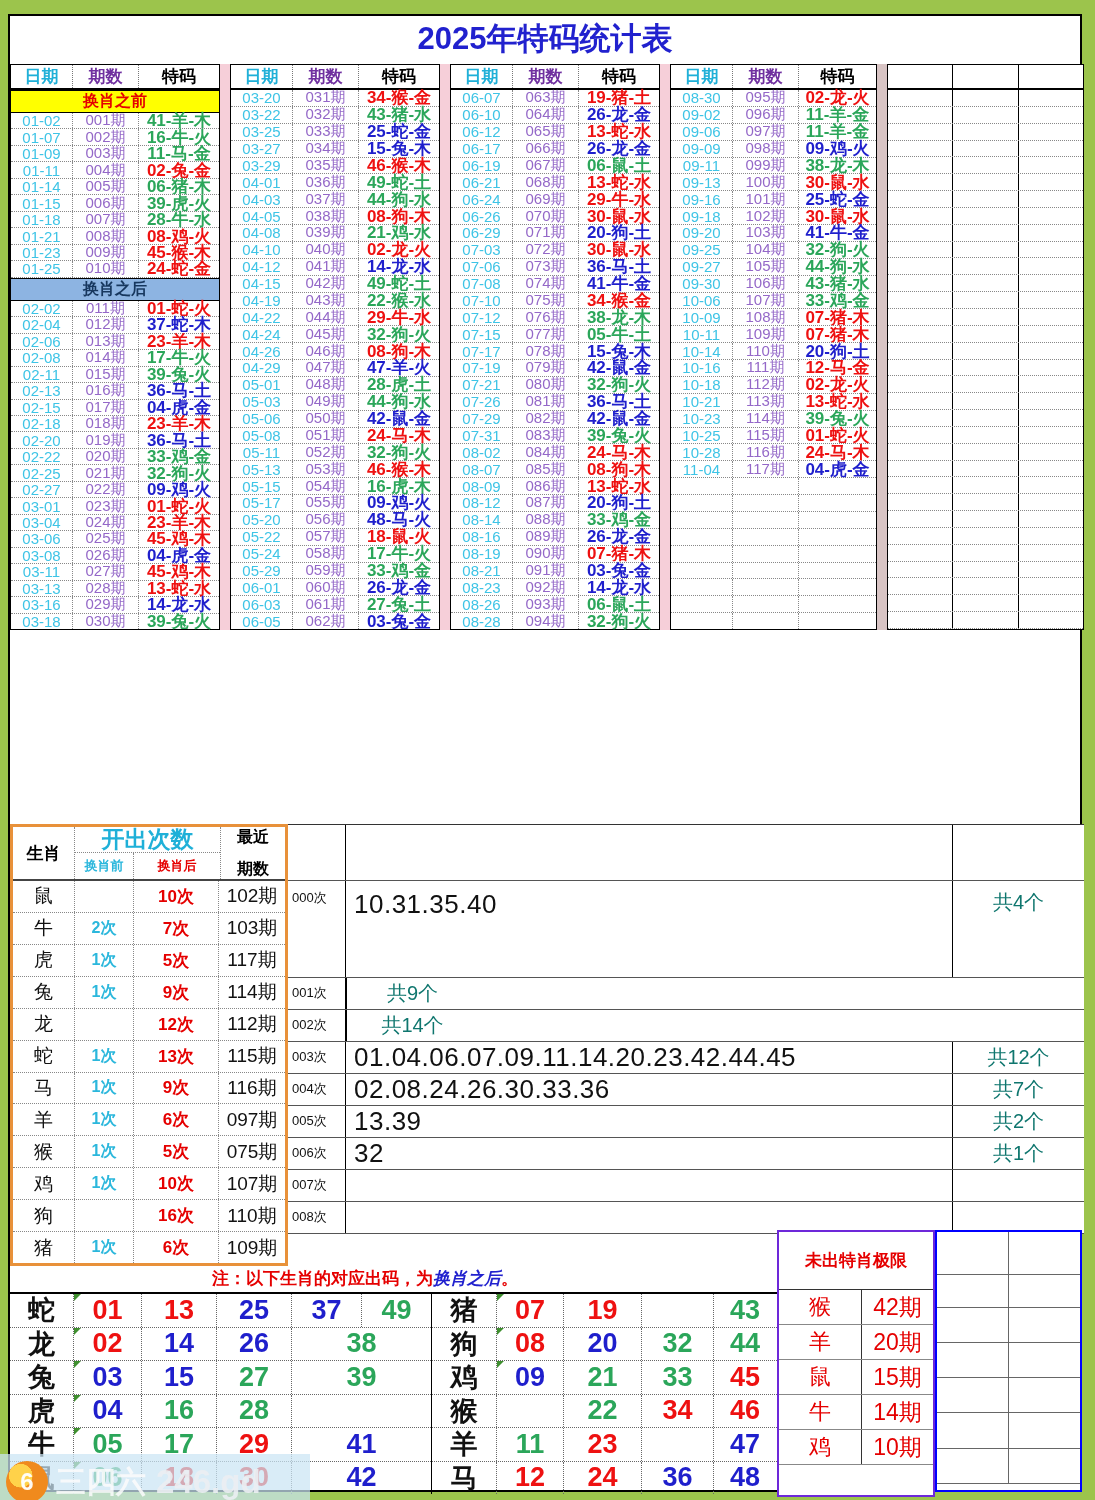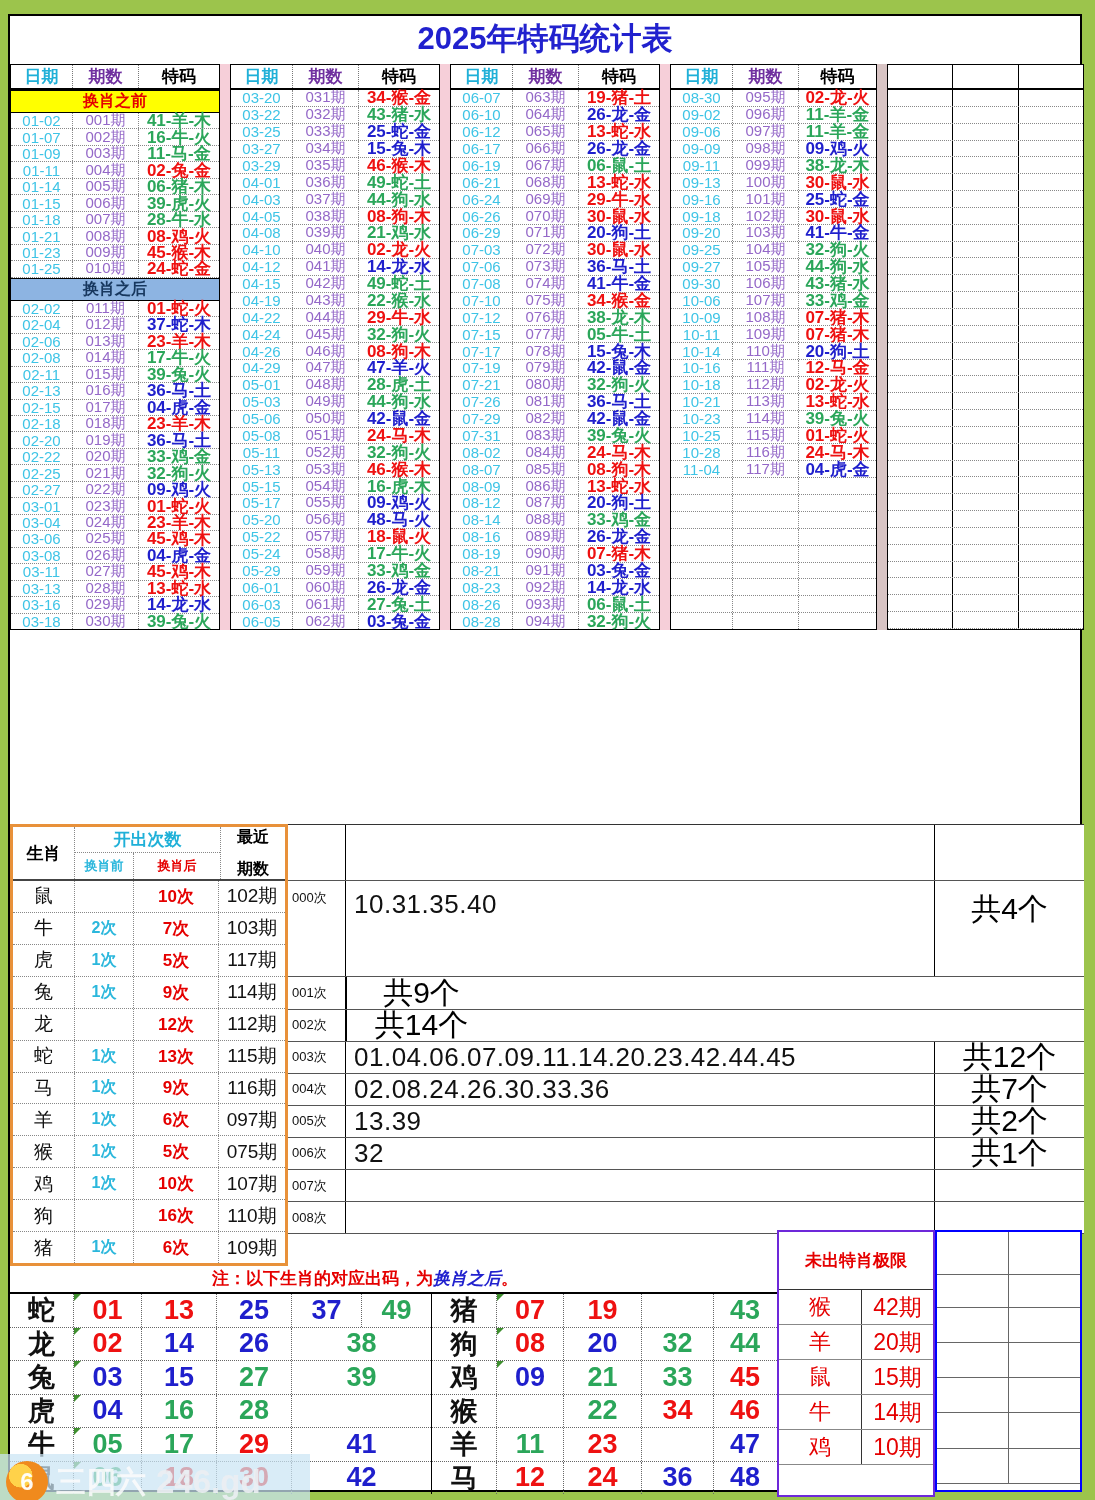--- a/index.html
+++ b/index.html
@@ -43,21 +43,21 @@
   .ec:last-child{border-right:none;}
 
   
   .stats{position:absolute;left:0;top:808px;width:278px;height:442px;border:3px solid #E8913A;
          box-sizing:border-box;display:flex;flex-direction:column;background:#fff;}
   .stats-head{height:54px;display:flex;border-bottom:2px solid #444;box-sizing:border-box;}
   .sh-zodiac{width:62px;display:flex;align-items:center;justify-content:center;font-weight:bold;
              font-size:17px;border-right:1px dotted #888;box-sizing:border-box;}
   .sh-mid{width:146px;display:flex;flex-direction:column;border-right:1px dotted #888;box-sizing:border-box;}
   .sh-counts{height:26px;display:flex;align-items:center;justify-content:center;color:#1FB0D8;
-             font-weight:bold;font-size:17px;border-bottom:1px dotted #888;box-sizing:border-box;text-align:center;}
+             font-weight:bold;font-size:23px;border-bottom:1px dotted #888;box-sizing:border-box;text-align:center;}
   .sh-sub{flex:1;display:flex;}
   .sh-before{width:59px;display:flex;align-items:center;justify-content:center;color:#2BB7DC;
              font-weight:bold;font-size:13px;border-right:1px dotted #888;box-sizing:border-box;}
   .sh-after{flex:1;display:flex;align-items:center;justify-content:center;color:#E50000;
             font-weight:bold;font-size:13px;}
   .sh-recent{flex:1;display:flex;flex-direction:column;align-items:center;justify-content:space-between;
              font-weight:bold;font-size:16px;line-height:1.25;}
   .stats-body{flex:1;display:flex;flex-direction:column;}
   .srow{flex:1;display:flex;border-bottom:1px dotted #888;box-sizing:border-box;min-height:0;}
   .srow:last-child{border-bottom:none;}
@@ -71,22 +71,22 @@
   .freq{position:absolute;left:278px;top:808px;width:796px;height:410px;border-top:1px solid #333;
         box-sizing:border-box;display:flex;flex-direction:column;background:#fff;}
   .frow{display:flex;border-bottom:1px solid #555;box-sizing:border-box;}
   .f-strip{height:56px;}
   .f-tall{height:97px;}
   .f-norm{height:32.1px;}
   .fl{width:58px;border-right:1px solid #000;box-sizing:border-box;display:flex;align-items:center;
       padding-left:4px;font-size:13px;color:#111;}
   .fn{flex:1;display:flex;align-items:center;padding-left:8px;font-size:26px;color:#111;
       letter-spacing:0.5px;white-space:nowrap;overflow:hidden;}
-  .fc{width:150px;border-left:1px solid #000;box-sizing:border-box;display:flex;align-items:center;
-      justify-content:center;font-size:30px;color:#000000;}
+  .fc{width:132px;border-left:1px solid #000;box-sizing:border-box;display:flex;align-items:center;
+      justify-content:center;font-size:20px;color:#0f766e;}
   .f-tall .fl,.f-tall .fn,.f-tall .fc{align-items:flex-start;padding-top:8px;}
 
   
   .note{position:absolute;left:0;top:1250px;width:710px;height:26px;line-height:26px;
         text-align:center;font-size:17px;font-weight:bold;color:#E50000;}
   .note .em{color:#2121CE;font-style:italic;}
 
   
   .bgrids{position:absolute;left:0;top:1276px;width:1074px;height:202px;}
   .grid{position:absolute;top:0;height:100%;display:flex;flex-direction:column;

